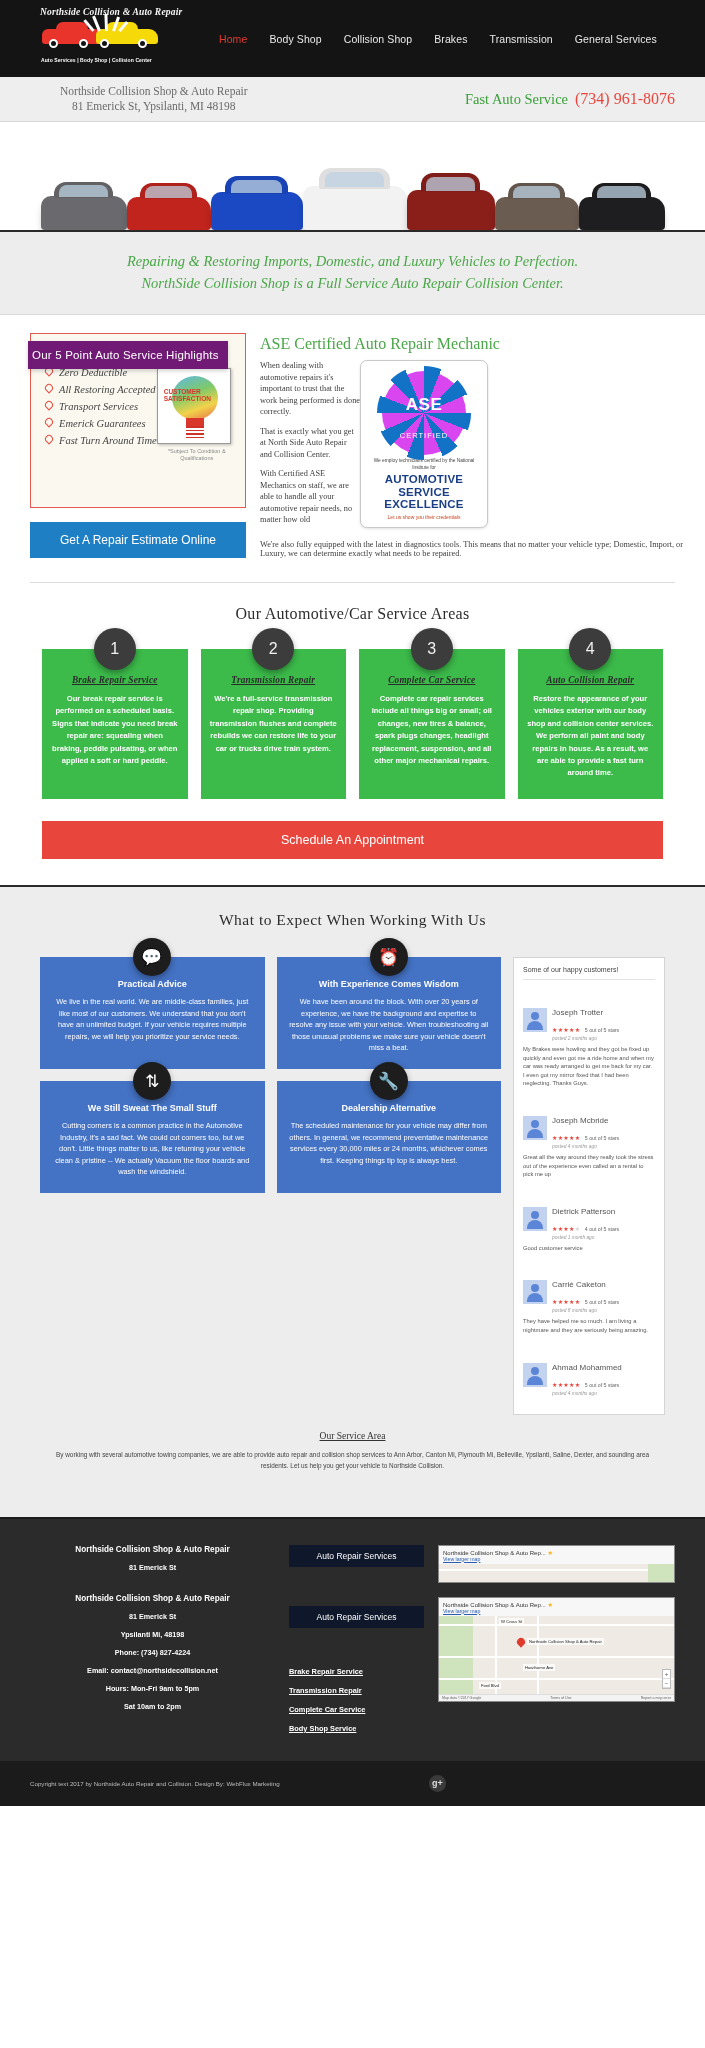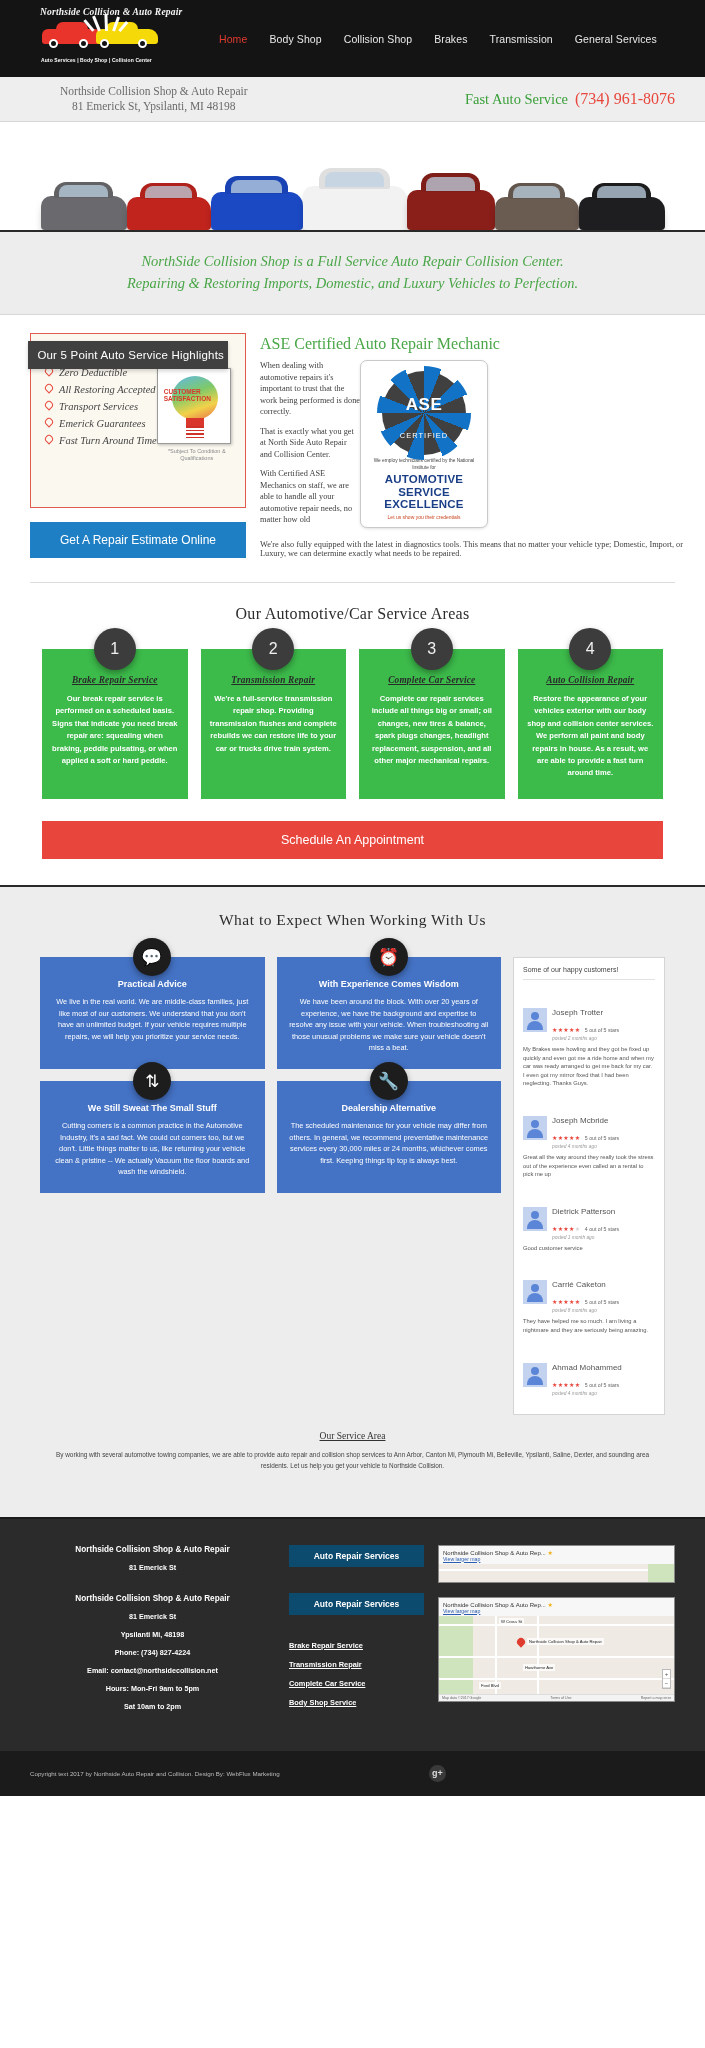--- a/index.html
+++ b/index.html
@@ -99,21 +99,21 @@
     color:#4aa648; font-size:14.5px; line-height:22px;
     font-family:"Liberation Serif", serif; font-style:italic;
   }
 
   
   .midsection { display:flex; padding:18px 18px 10px 30px; gap:14px; }
   .highlights { width:216px; position:relative; }
   .hl-frame { border:1px solid #e05a4e; background:#fbf8f0; padding:30px 8px 14px 14px; min-height:175px; }
   .hl-banner {
     position:absolute; top:8px; left:-2px; right:18px;
-    background:#404040; color:#fff; text-align:right;
+    background:#701a75; color:#fff; text-align:left;
     font-size:11.5px; padding:8px 4px; letter-spacing:.2px;
     box-shadow:0 2px 4px rgba(0,0,0,.18);
   }
   .hl-body { display:flex; gap:0; }
   .hl-list { list-style:none; font-family:"Liberation Serif", serif; font-style:italic; }
   .hl-list li {
     color:#444; font-size:10.5px; line-height:17px; position:relative; padding-left:14px;
   }
   .pin { position:absolute; left:0; top:3px; width:7px; height:7px; }
   .pin:before{content:""; position:absolute; width:6px;height:6px;border-radius:50% 50% 50% 0;
@@ -145,21 +145,21 @@
   .ase-text { width:100px; }
   .ase-text p {
     font-family:"Liberation Serif", serif; font-size:8.3px; line-height:11.5px;
     color:#3d3d3d; margin-bottom:8px;
   }
   .ase-badge {
     width:128px; height:168px; border:1px solid #c9c9c9; border-radius:7px;
     background:#fff; padding:6px; text-align:center; box-shadow:0 1px 3px rgba(0,0,0,.12);
   }
   .ase-gear {
-    width:84px;height:84px;margin:4px auto 3px; background:#404040; position:relative;
+    width:84px;height:84px;margin:4px auto 3px; background:#d946ef; position:relative;
     border-radius:50%;
   }
   .ase-gear:before{content:""; position:absolute; inset:-5px;
     background:
       conic-gradient(from 0deg, #1273c6 0 6%, transparent 6% 12.5%, #1273c6 12.5% 18.5%, transparent 18.5% 25%,
       #1273c6 25% 31%, transparent 31% 37.5%, #1273c6 37.5% 43.5%, transparent 43.5% 50%,
       #1273c6 50% 56%, transparent 56% 62.5%, #1273c6 62.5% 68.5%, transparent 68.5% 75%,
       #1273c6 75% 81%, transparent 81% 87.5%, #1273c6 87.5% 93.5%, transparent 93.5% 100%);
     border-radius:50%;}
   .ase-gear span{position:absolute; left:0; right:0; top:24px; color:#fff; font-weight:bold; font-size:17px; letter-spacing:.5px; z-index:2;}
@@ -248,22 +248,22 @@
   .area-note p { font-size:6.4px; line-height:11px; color:#444; }
 
   
   .footer { background:#2b2b2b; border-top:2px solid #1b1b1b; padding:26px 30px 18px; display:flex; gap:14px; }
   .foot-col1 { width:245px; text-align:center; color:#fff; }
   .foot-col1 .blk { margin-bottom:22px; }
   .foot-col1 .name { font-size:8.2px; font-weight:bold; margin-bottom:9px; }
   .foot-col1 .ln { font-size:7.2px; font-weight:bold; margin-bottom:9px; }
   .foot-col2 { width:135px; }
   .foot-btn {
-    display:block; background:#0c4a6e; color:#fff; text-align:center;
-    padding:6px 4px; font-size:8.5px; text-decoration:none; margin-bottom:26px;font-weight:bold;
+    display:block; background:#0f172a; color:#fff; text-align:center;
+    padding:6px 4px; font-size:8.5px; text-decoration:none; margin-bottom:39px;
   }
   .foot-links a { display:block; color:#fff; font-size:7.4px; font-weight:bold;
     text-decoration:underline; margin-bottom:10px; }
   .foot-col3 { flex:1; }
   .map-box { border:1px solid #888; background:#e8e3dc; position:relative; margin-bottom:14px; height:38px; overflow:hidden;}
   .map-box.tall { height:105px; }
   .map-head { background:#f7f7f7; padding:3px 4px; font-size:6px; color:#333; border-bottom:1px solid #ddd;}
   .map-head .star { color:#f2b31a; }
   .map-head .ln2 { color:#2a5db0; font-size:5.2px; text-decoration:underline; }
   .map-canvas { position:absolute; inset:0; background:#efebe4; }
@@ -336,22 +336,22 @@
       <div class="hcar hc2"></div>
       <div class="hcar hc3"></div>
       <div class="hcar hc4"></div>
       <div class="hcar hc5"></div>
       <div class="hcar hc6"></div>
       <div class="hcar hc7"></div>
     </div>
   </div>
 
   <div class="tagline">
+    <div>Repairing &amp; Restoring Imports, Domestic, and Luxury Vehicles to Perfection.</div>
     <div>NorthSide Collision Shop is a Full Service Auto Repair Collision Center.</div>
-    <div>Repairing &amp; Restoring Imports, Domestic, and Luxury Vehicles to Perfection.</div>
   </div>
 
   <div class="midsection">
 
     <div class="highlights">
       <div class="hl-frame">
         <div class="hl-body">
           <ul class="hl-list">
             <li><span class="pin"></span><span>Zero Deductible</span></li>
             <li><span class="pin"></span><span>All Restoring Accepted</span></li>

